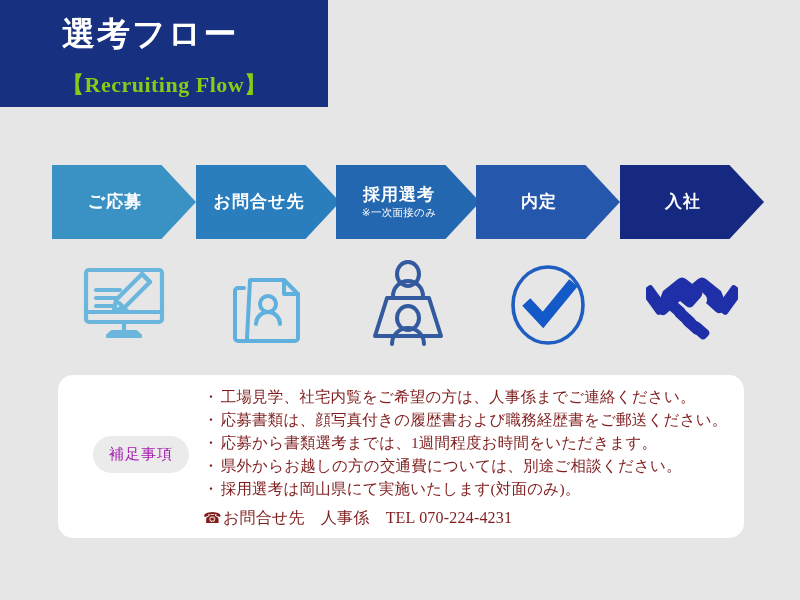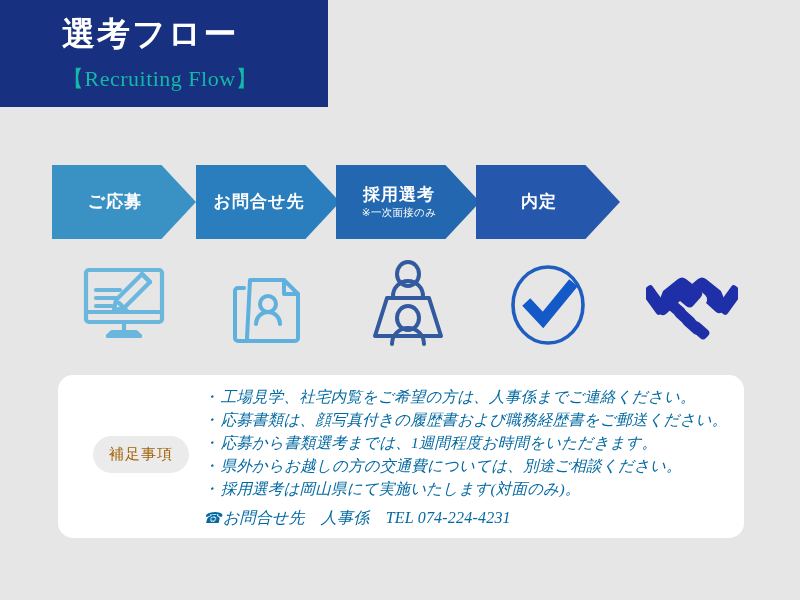--- a/index.html
+++ b/index.html
@@ -29,26 +29,26 @@
   #header-title {
     color: #ffffff;
     font-size: 33px;
     font-weight: 700;
     letter-spacing: 2px;
     line-height: 1.25;
     font-family: "Liberation Serif", "DejaVu Serif", serif;
     white-space: nowrap;
   }
   #header-subtitle {
-    color: #14b8a6;
+    color: #84cc16;
     font-size: 22px;
-    font-weight: 400;
+    font-weight: 700;
     letter-spacing: 0.5px;
     line-height: 1.3;
-    margin-top: 10px;
+    margin-top: 16px;
     font-family: "Liberation Serif", "DejaVu Serif", serif;
     white-space: nowrap;
   }
 
   
   #flow-row {
     position: absolute;
     left: 52px;
     top: 165px;
     width: 712px;
@@ -118,38 +118,37 @@
     position: absolute;
     left: 35px;
     top: 61px;
     width: 96px;
     height: 37px;
     background: #ebebeb;
     border-radius: 19px;
     display: flex;
     align-items: center;
     justify-content: center;
-    color: #a16207;
+    color: #a21caf;
     font-size: 15px;
     letter-spacing: 1px;
   }
   #notes-list {
     position: absolute;
     left: 145px;
     top: 10px;
     right: 12px;
   }
   .note-line {
-    color: #0369a1;
+    color: #7f1d1d;
     font-size: 15.5px;
     line-height: 23px;
     letter-spacing: 0.2px;
     white-space: nowrap;
     font-family: "Liberation Serif", "DejaVu Serif", serif;
-    font-style: italic;
   }
   .note-line.contact {
     margin-top: 6px;
     font-size: 16px;
   }
   .bullet-mark { margin-right: 2px; }
   .phone-glyph { font-size: 15px; margin-right: 1px; }
 </style>
 </head>
 <body style="background: rgb(230, 230, 230);">
@@ -165,20 +164,23 @@
   </div>
   <div class="chevron" style="left: 144px; background: rgb(42, 126, 189);">
     <div class="chevron-label">お問合せ先</div>
   </div>
   <div class="chevron" style="left: 284px; background: rgb(35, 103, 176);">
     <div class="chevron-label">採用選考</div>
     <div class="chevron-sub">※一次面接のみ</div>
   </div>
   <div class="chevron" style="left: 424px; background: rgb(37, 88, 173);">
     <div class="chevron-label">内定</div>
+  </div>
+  <div class="chevron" style="left: 568px; background: rgb(20, 41, 127);">
+    <div class="chevron-label">入社</div>
   </div>
 </div>
 
 <div id="icon-row">
 
   <div class="icon-cell" style="left:0px;">
     <span>
       <svg width="92" height="86" viewBox="0 0 92 86" fill="none">
         <g stroke="#6bb6dd" stroke-width="4.2" stroke-linecap="round" stroke-linejoin="round">
           <rect x="8" y="8" width="76" height="52" rx="3"></rect>
@@ -265,16 +267,16 @@
     <div class="note-line">
       <span class="bullet-mark">・</span><span>応募から書類選考までは、1週間程度お時間をいただきます。</span>
     </div>
     <div class="note-line">
       <span class="bullet-mark">・</span><span>県外からお越しの方の交通費については、別途ご相談ください。</span>
     </div>
     <div class="note-line">
       <span class="bullet-mark">・</span><span>採用選考は岡山県にて実施いたします(対面のみ)。</span>
     </div>
     <div class="note-line contact">
-      <span class="phone-glyph">☎</span><span>お問合せ先　人事係　TEL 074-224-4231</span>
+      <span class="phone-glyph">☎</span><span>お問合せ先　人事係　TEL 070-224-4231</span>
     </div>
   </div>
 </div>
 
 </body></html>

